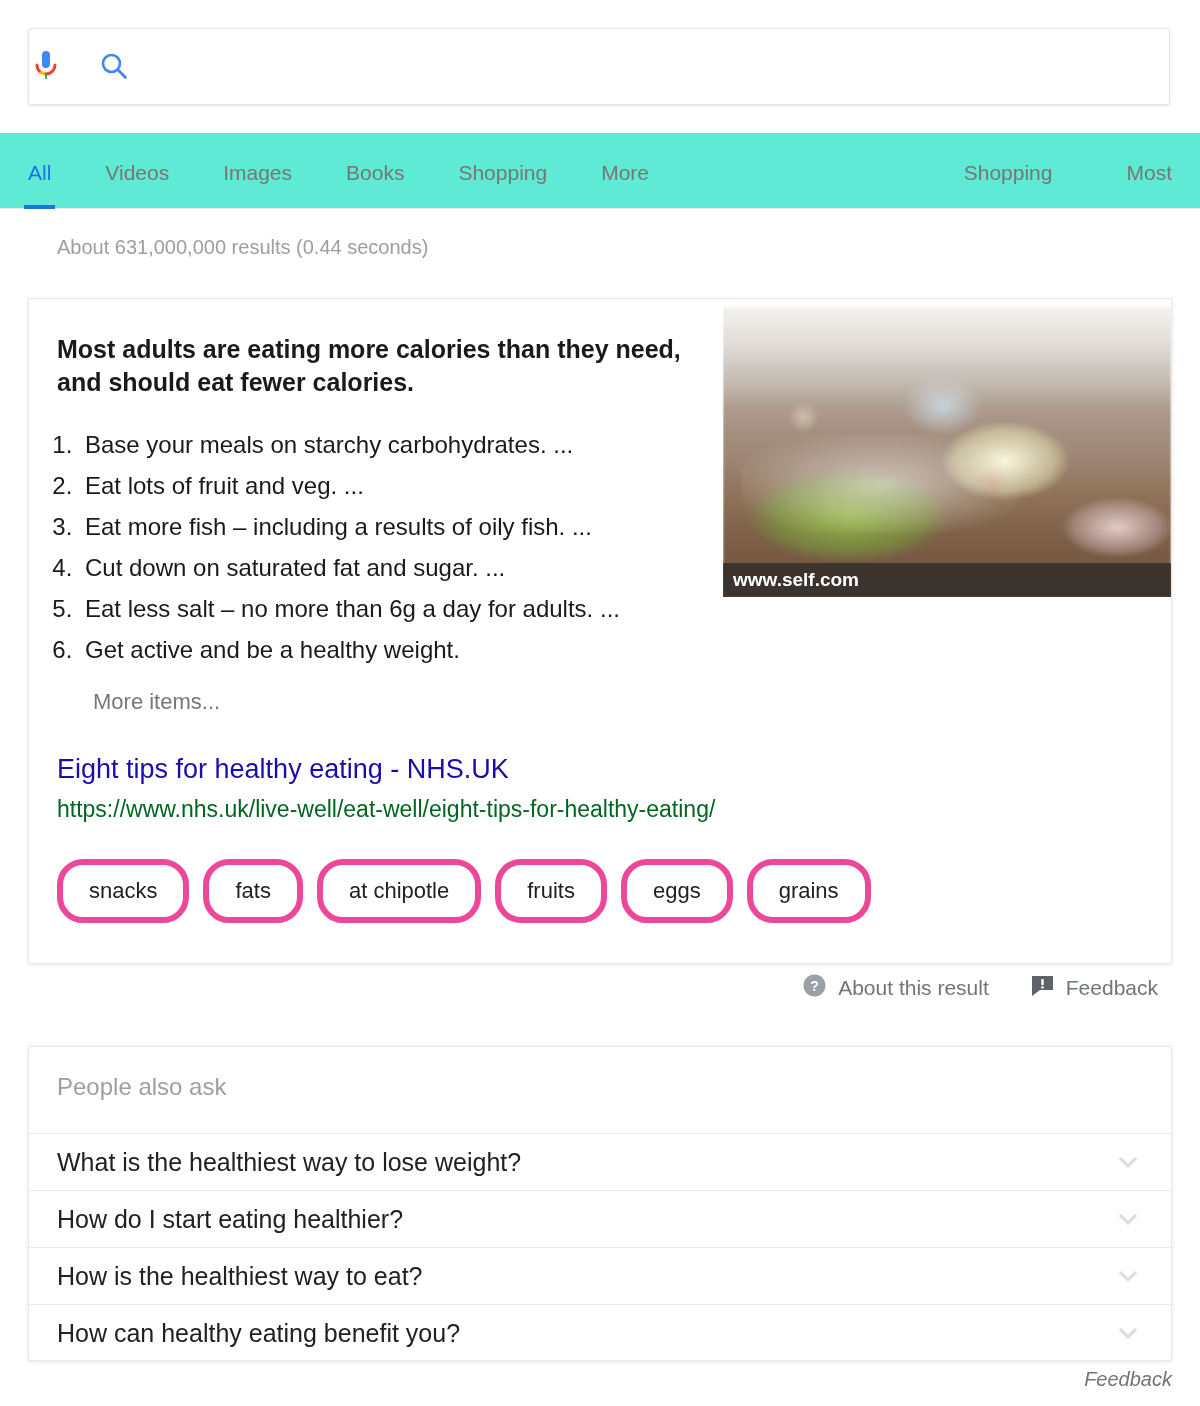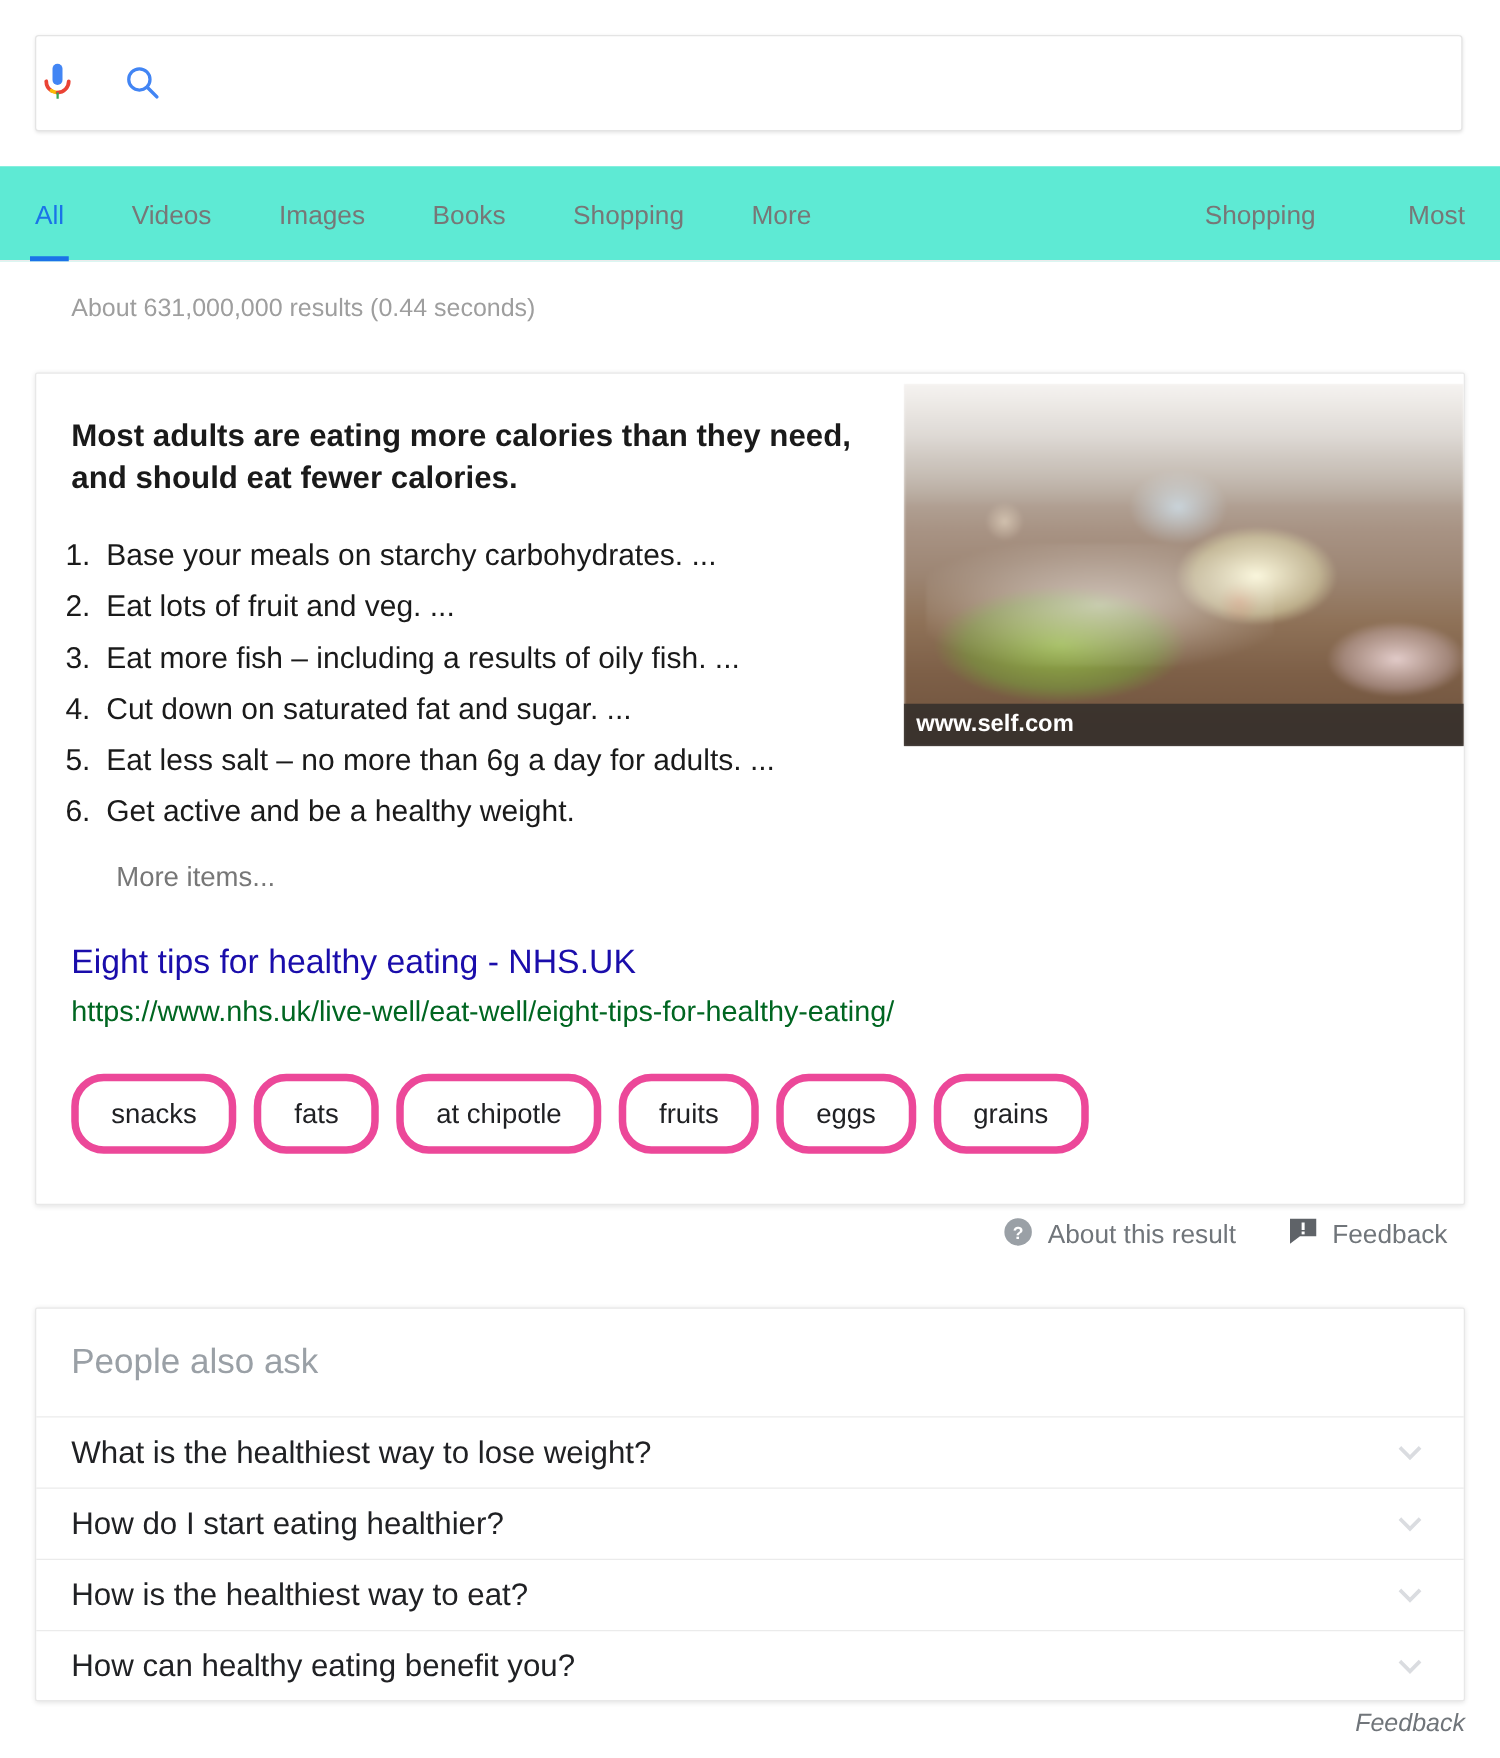--- a/index.html
+++ b/index.html
@@ -285,21 +285,21 @@
     background: #ffffff;
     border: 1px solid #e8e8e8;
     border-radius: 2px;
     box-shadow: 0 1px 4px rgba(0,0,0,0.10);
     box-sizing: border-box;
   }
   .paa-title {
     position: absolute;
     left: 28px;
     top: 26px;
-    font-size: 28px;
+    font-size: 24px;
     color: #9aa0a6;
   }
   .paa-list {
     position: absolute;
     left: 0;
     right: 0;
     top: 86px;
   }
   .paa-item {
     height: 57px;

